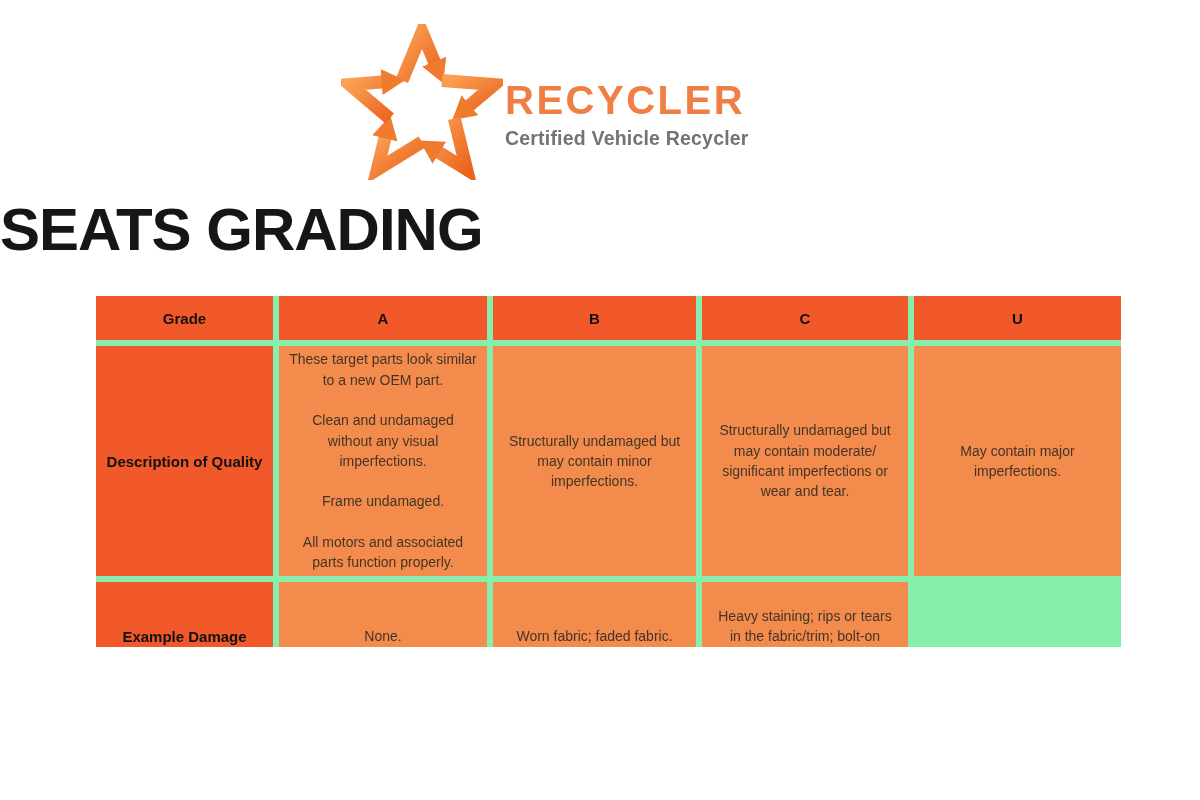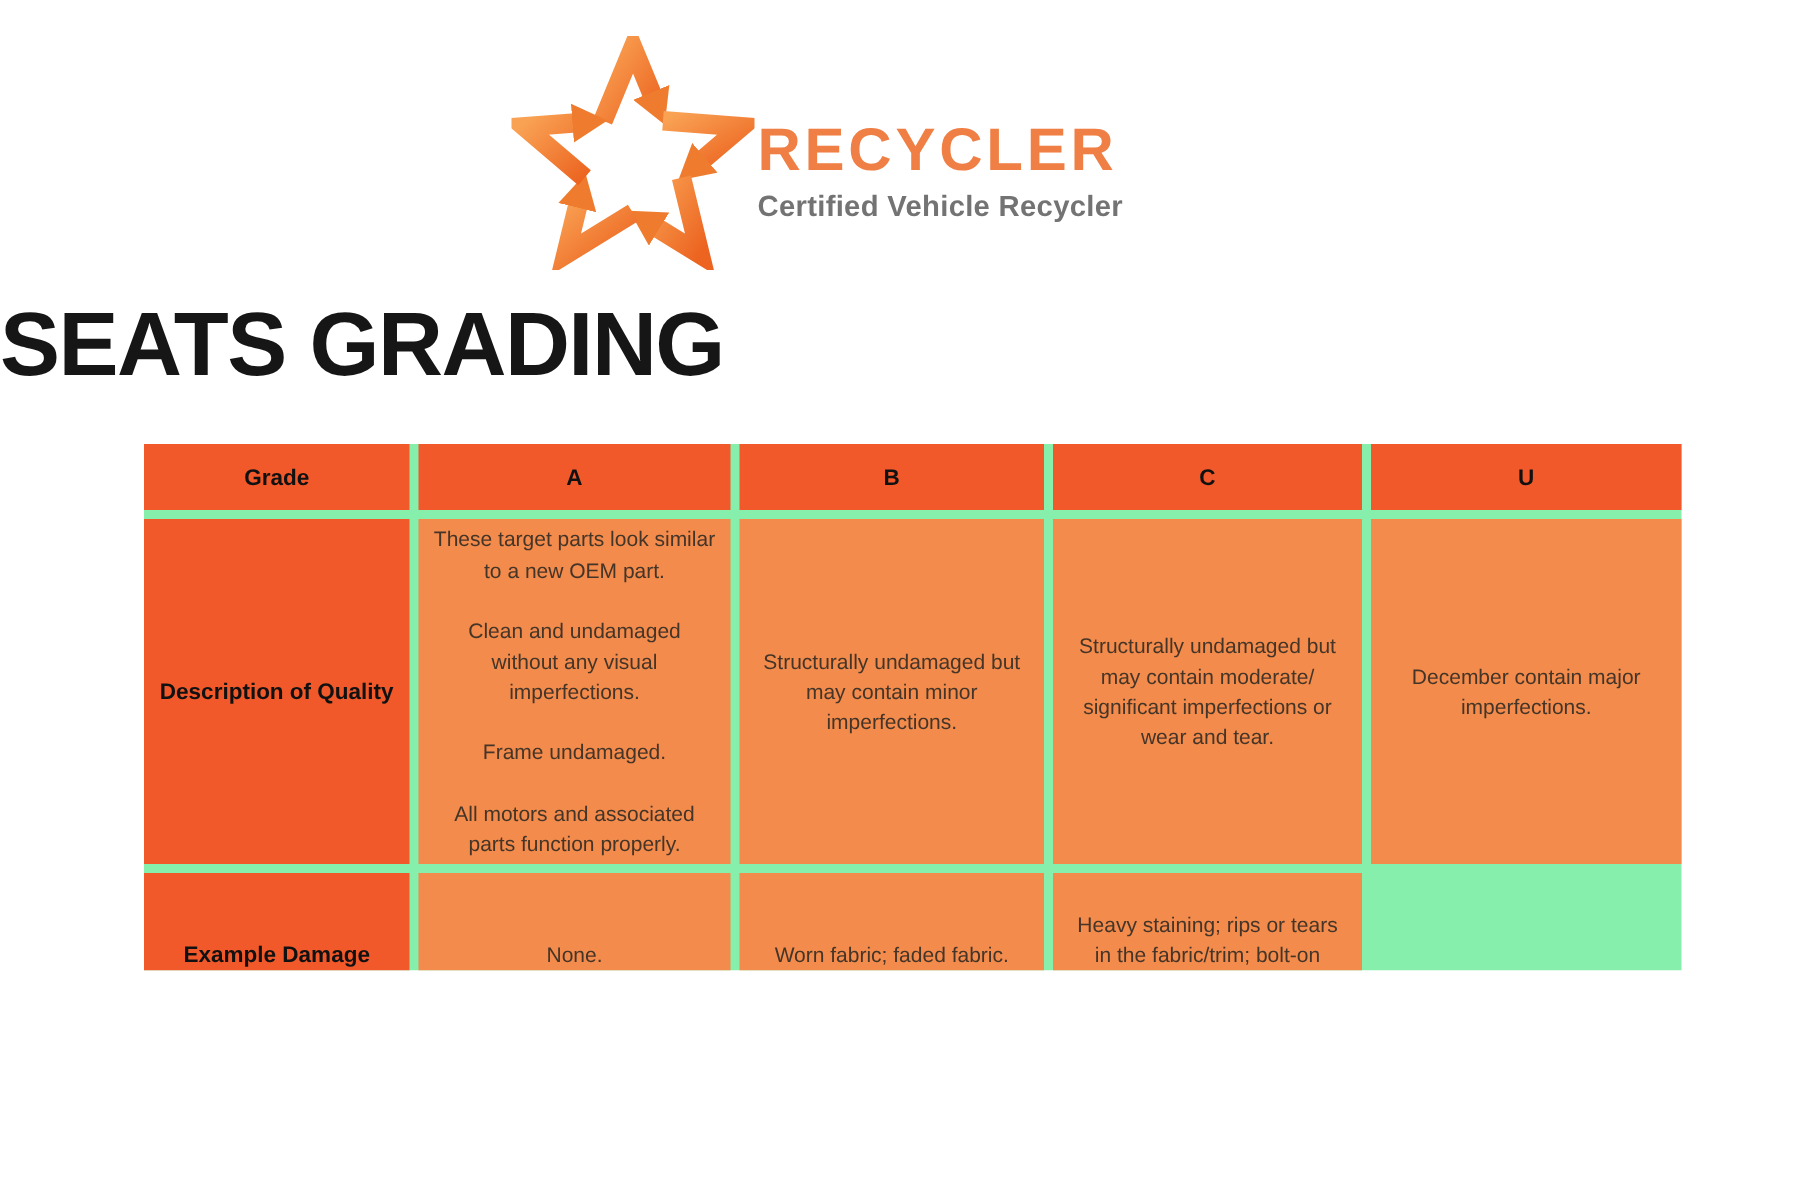--- a/index.html
+++ b/index.html
@@ -134,21 +134,21 @@
     <div class="cell hdr">Description of Quality</div>
     <div class="cell body-cell prelines">These target parts look similar to a new OEM part.
 
 Clean and undamaged without any visual imperfections.
 
 Frame undamaged.
 
 All motors and associated parts function properly.</div>
     <div class="cell body-cell prelines">Structurally undamaged but may contain minor imperfections.</div>
     <div class="cell body-cell prelines">Structurally undamaged but may contain moderate/ significant imperfections or wear and tear.</div>
-    <div class="cell body-cell prelines">December contain major imperfections.</div>
+    <div class="cell body-cell prelines">May contain major imperfections.</div>
 
     <div class="cell hdr">Example Damage</div>
     <div class="cell body-cell">None.</div>
     <div class="cell body-cell">Worn fabric; faded fabric.</div>
     <div class="cell body-cell">Heavy staining; rips or tears in the fabric/trim; bolt-on motors non-functional.</div>
 
   </div>
 </div>
 
 </body></html>

